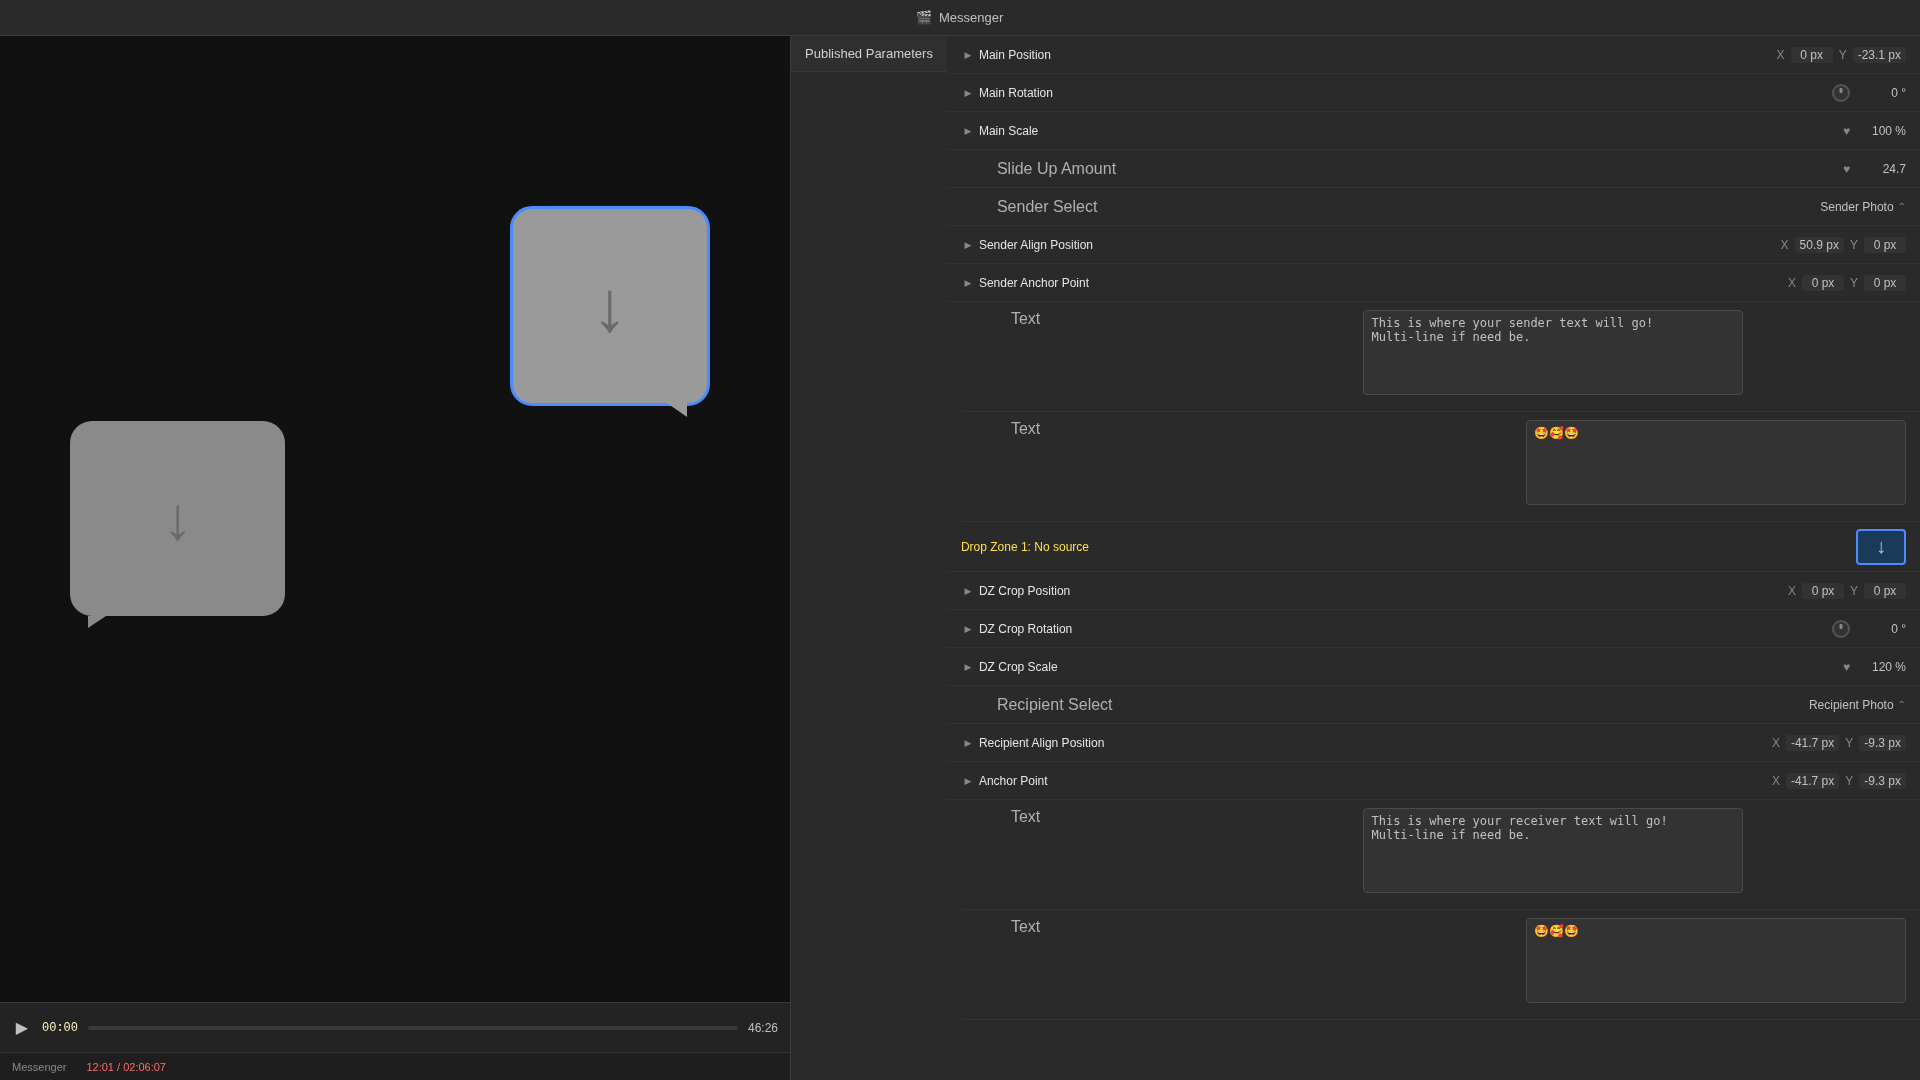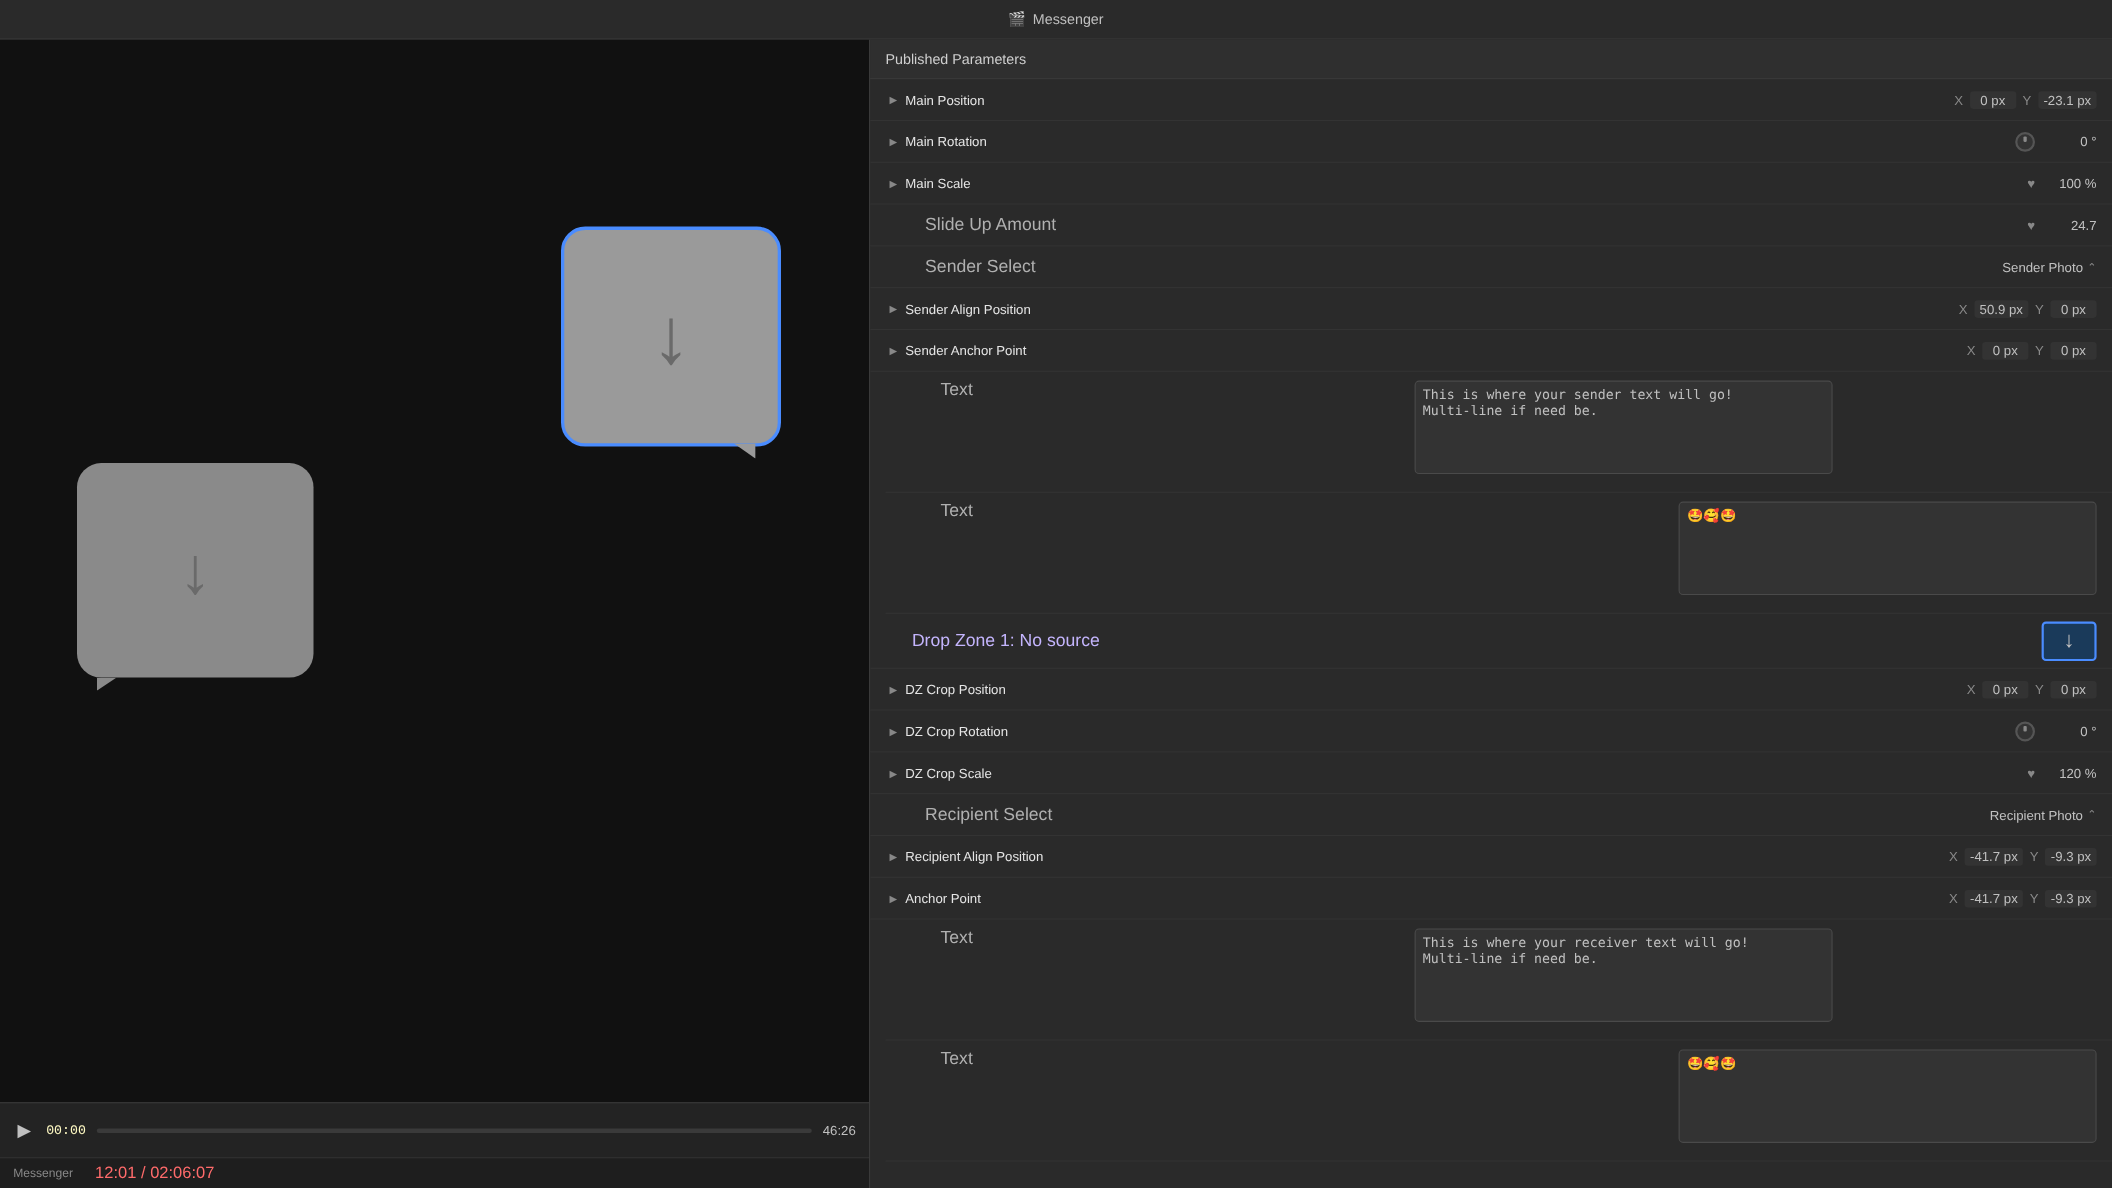--- a/index.html
+++ b/index.html
@@ -170,31 +170,31 @@
       align-items: center;
       padding: 0 12px;
       gap: 20px;
       flex-shrink: 0;
     }
     .status-label {
       font-size: 11px;
       color: #888;
     }
     .status-time {
-      font-size: 15px;
+      font-size: 11px;
       color: #ff6b6b;
     }
 
     
     .right-panel {
       flex: 1;
       background: #2a2a2a;
       border-left: 1px solid #3a3a3a;
       display: flex;
-      flex-direction: column;
+      flex-direction: row;
       overflow: hidden;
     }
     .panel-header {
       height: 36px;
       background: #2f2f2f;
       border-bottom: 1px solid #3a3a3a;
       display: flex;
       align-items: center;
       padding: 0 14px;
     }
@@ -347,24 +347,23 @@
 
     
     .dropzone-row {
       display: flex;
       align-items: center;
       height: 50px;
       padding: 0 14px;
       border-bottom: 1px solid #333;
     }
     .dropzone-name {
-      font-size: 16px;
-      color: #c4b5fd;
+      font-size: 12px;
+      color: #fde047;
       flex: 0 0 200px;
-      margin-left: 24px;
     }
     .dropzone-btn {
       margin-left: auto;
       width: 50px;
       height: 36px;
       background: #1a3a5a;
       border: 2px solid #4a8cff;
       border-radius: 4px;
       display: flex;
       align-items: center;

